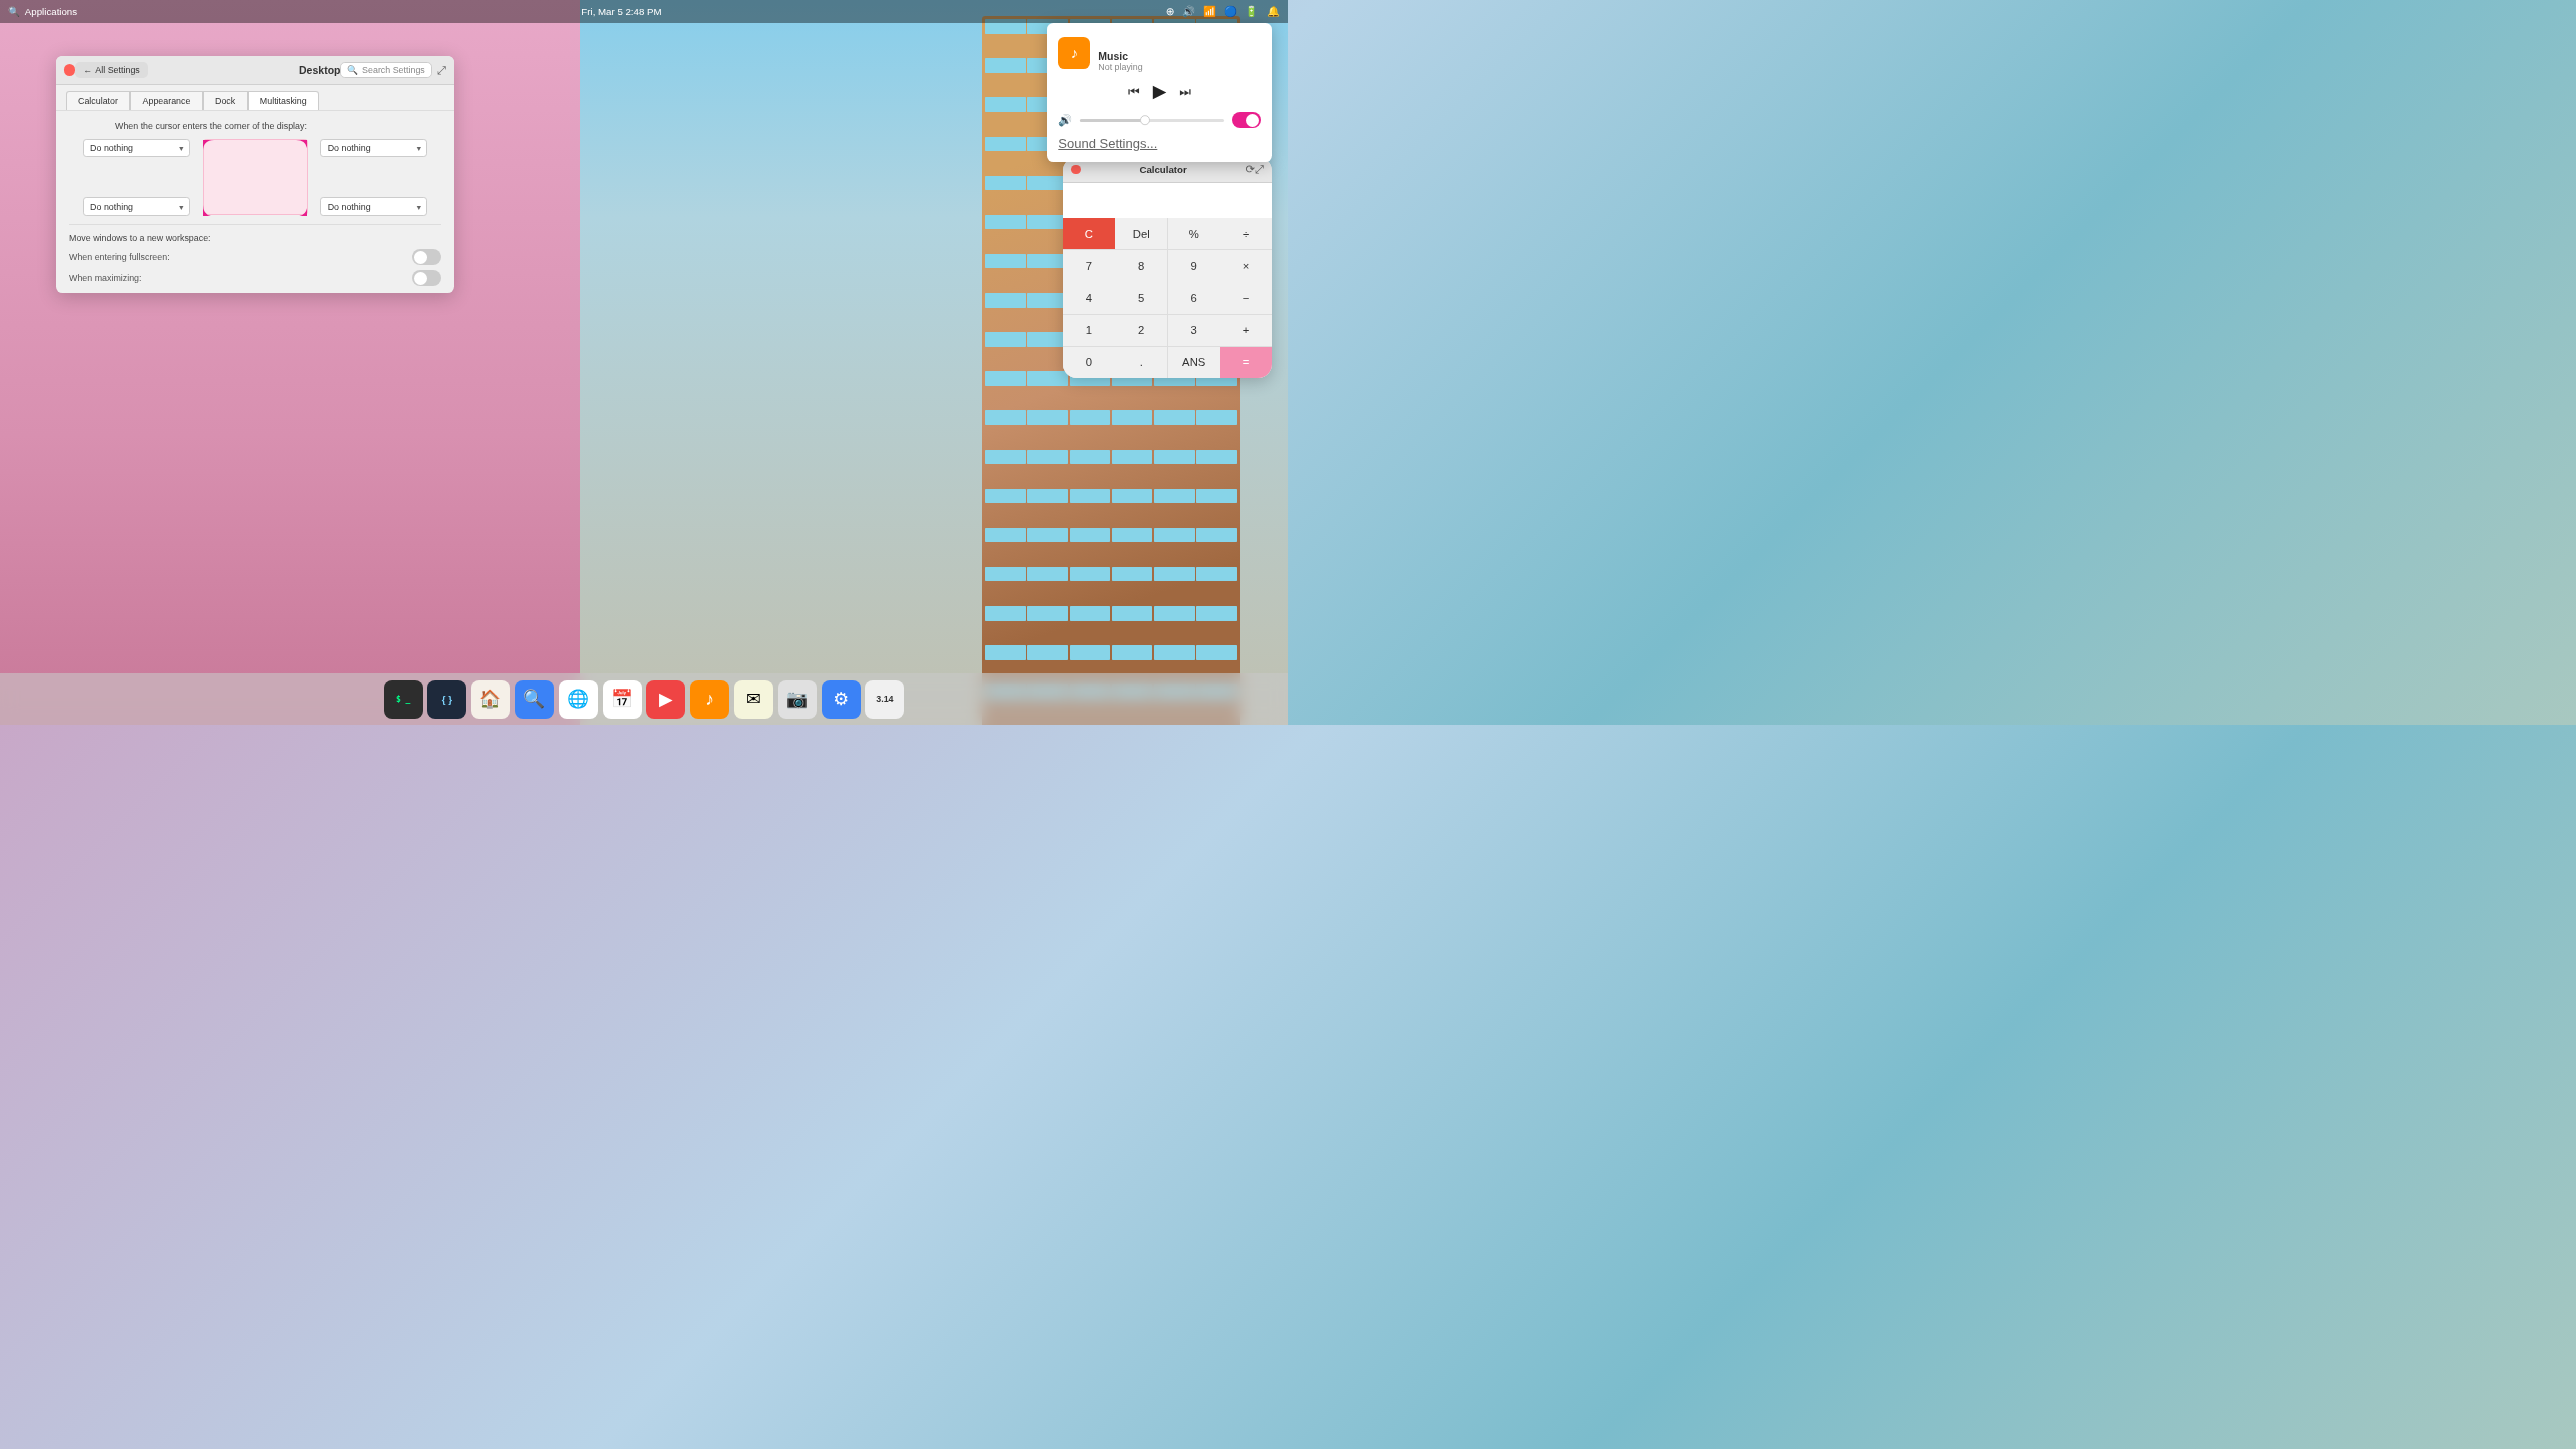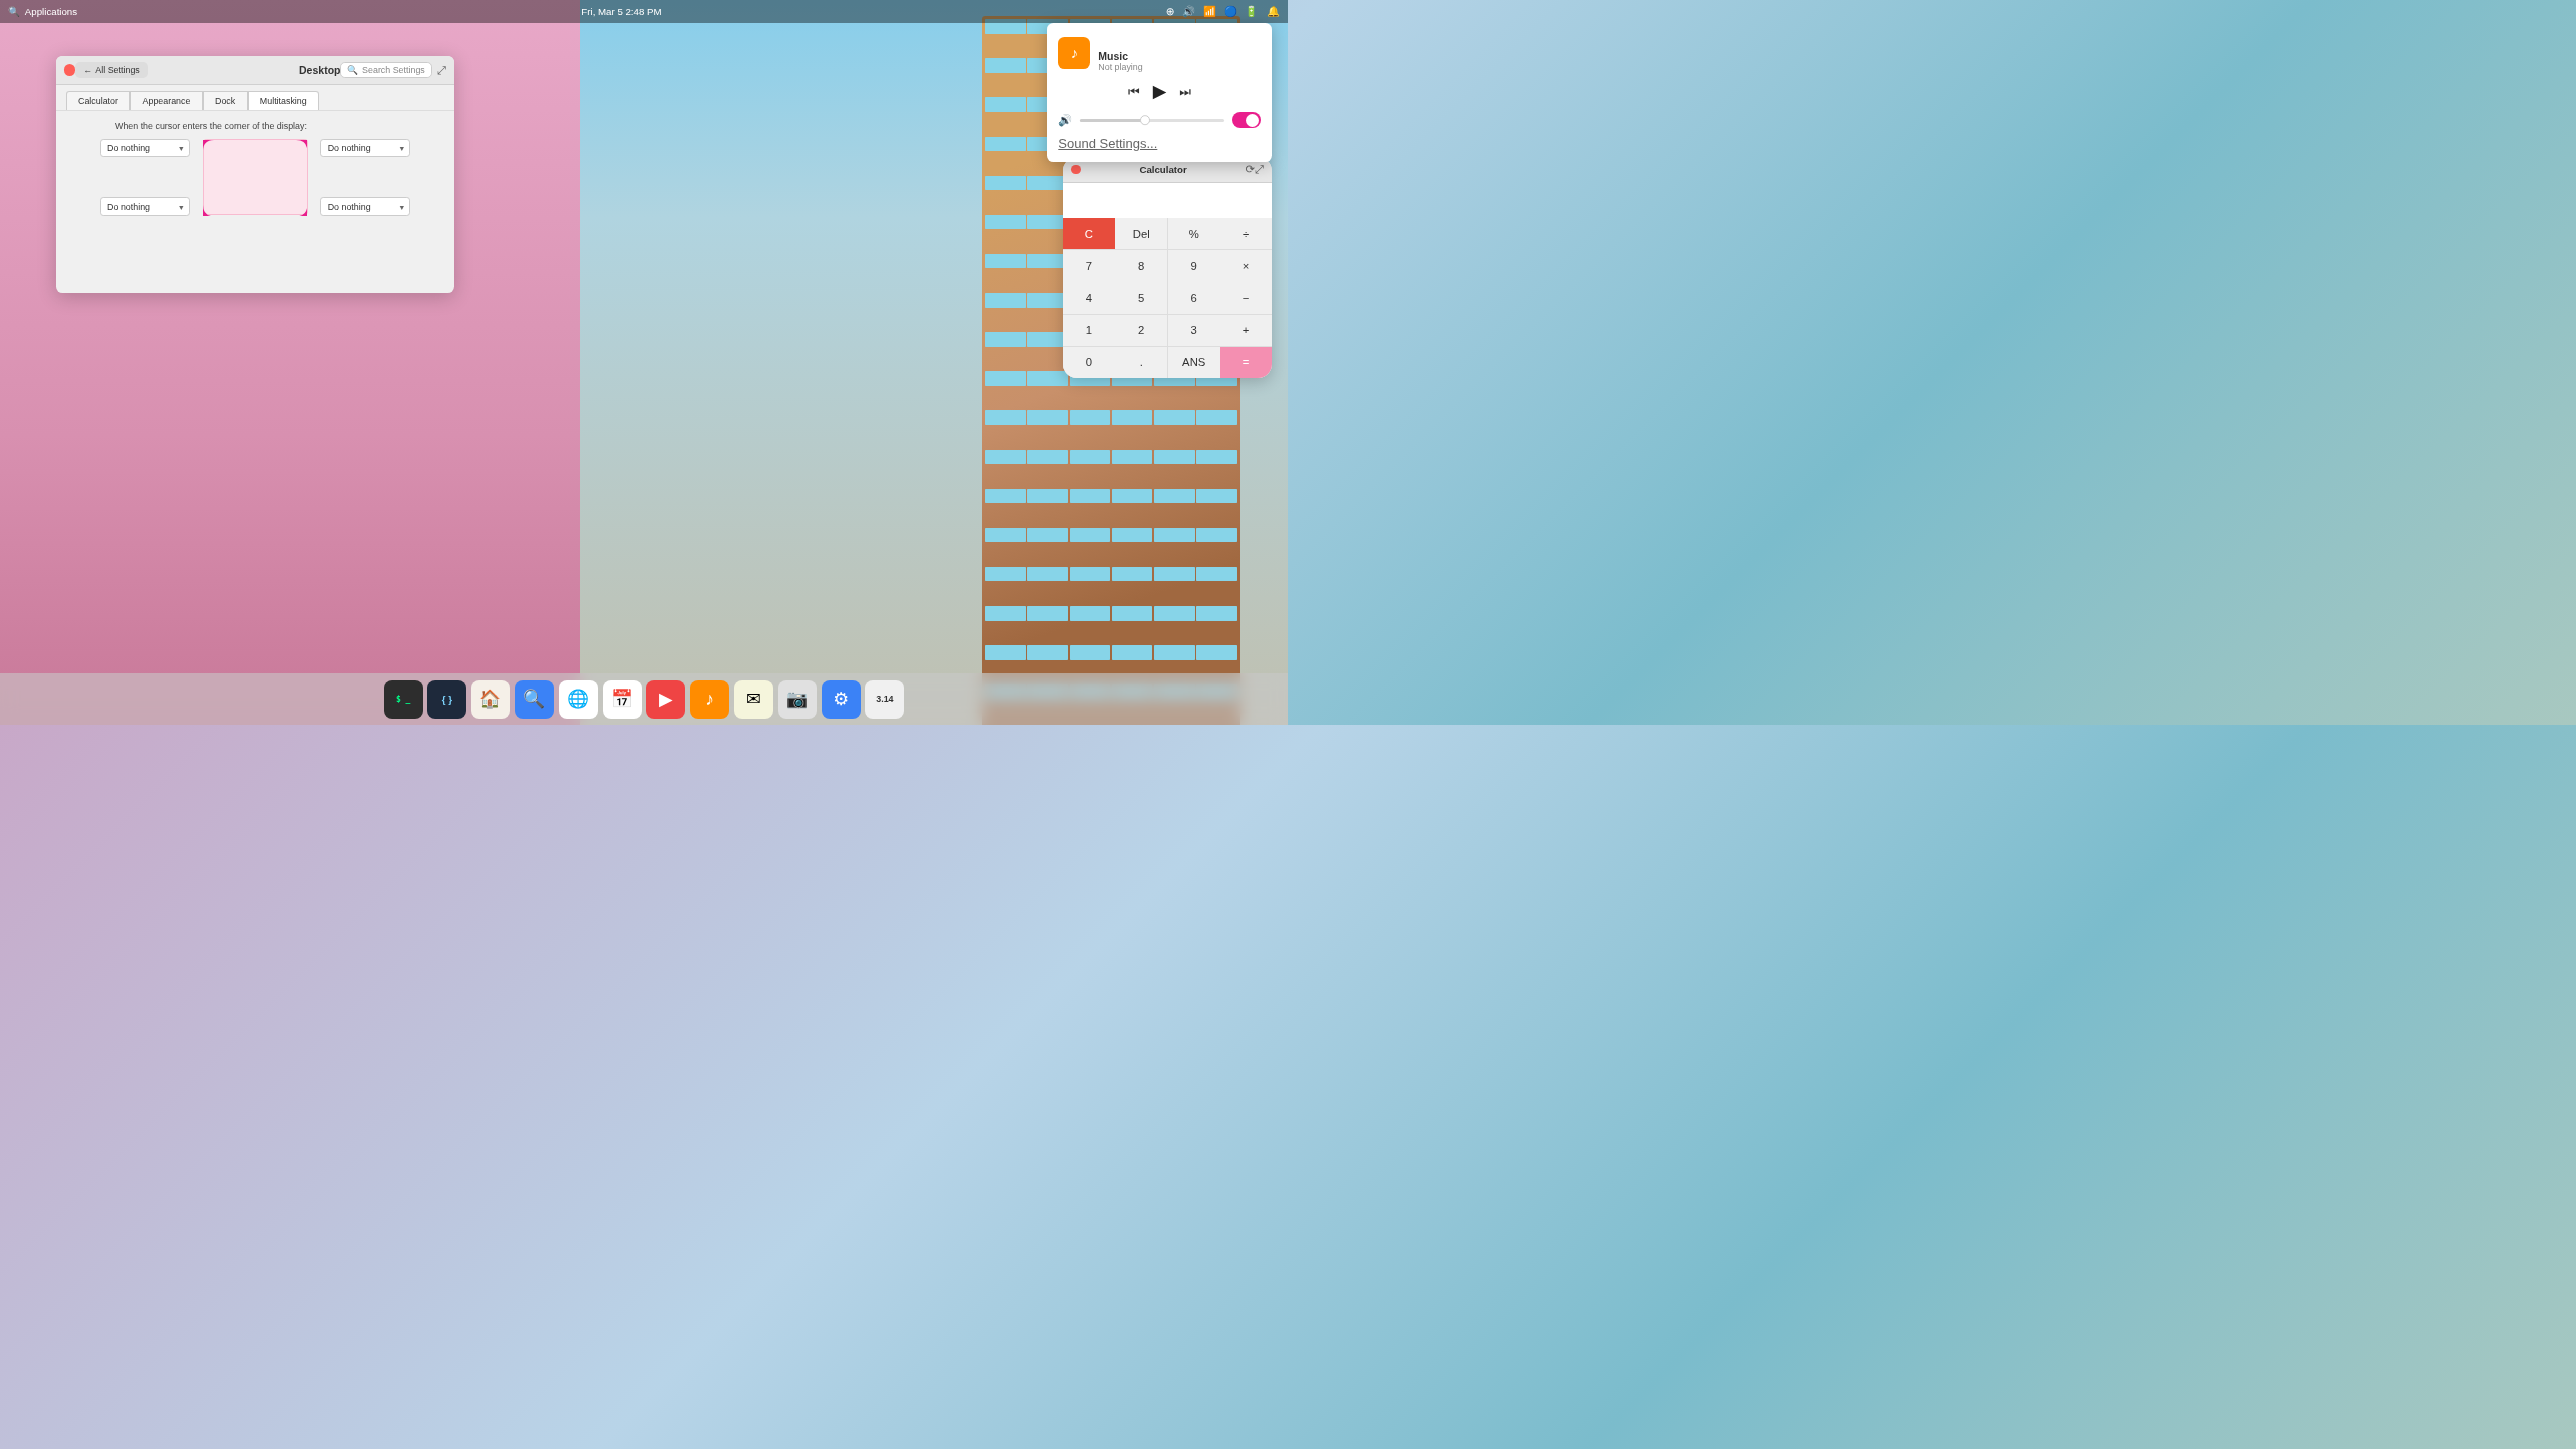--- a/index.html
+++ b/index.html
@@ -155,21 +155,21 @@
     .corner-select {
       appearance: none;
       background: white;
       border: 0.8px solid #ccc;
       border-radius: 3.2px;
       padding: 3.2px 19.3px 3.2px 6.4px;
       font-size: 8.9px;
       color: #333;
       cursor: pointer;
       position: relative;
-      width: 90px;
+      width: 107px;
     }
     .corner-select-wrapper { position: relative; display: inline-block; }
     .corner-chevron {
       position: absolute;
       right: 4.8px;
       top: 50%;
       transform: translateY(-50%);
       font-size: 7.2px;
       color: #666;
       pointer-events: none;
@@ -575,20 +575,35 @@
         </div>
         <div class="corner-select-wrapper">
           <select class="corner-select">
             <option>Do nothing</option>
           </select>
           <span class="corner-chevron">▼</span>
         </div>
       </div>
     </div>
 
+    <div class="move-section">
+      <div class="move-title">Move windows to a new workspace:</div>
+      <div class="toggle-row">
+        <span>When entering fullscreen:</span>
+        <div class="toggle-switch">
+          <div class="toggle-switch-knob"></div>
+        </div>
+      </div>
+      <div class="toggle-row">
+        <span>When maximizing:</span>
+        <div class="toggle-switch">
+          <div class="toggle-switch-knob"></div>
+        </div>
+      </div>
+    </div>
   </div>
 </div>
 
 <div class="calculator-window">
   <div class="calc-titlebar">
     <button class="calc-close"></button>
     <span class="calc-title">Calculator</span>
     <button class="calc-history">⟳</button>
     <button class="calc-expand">⤢</button>
   </div>

